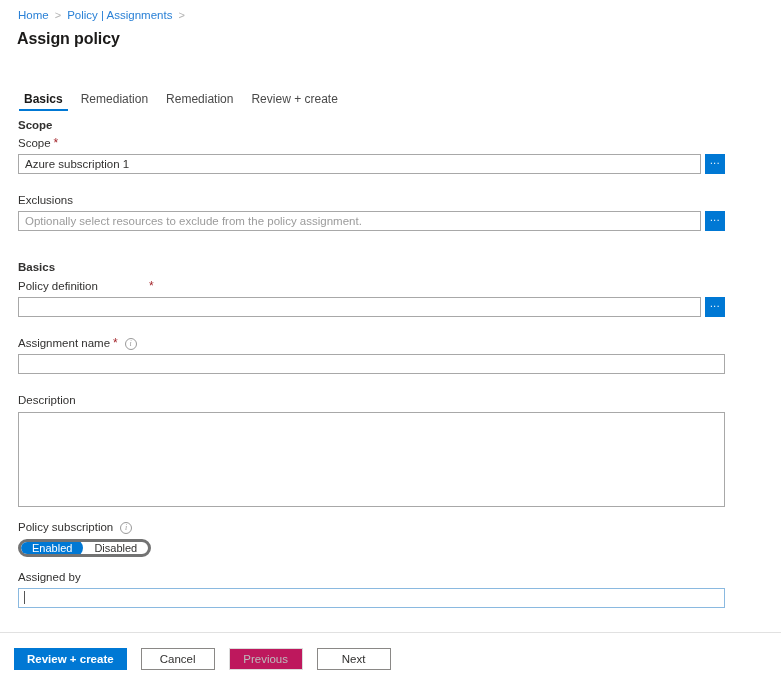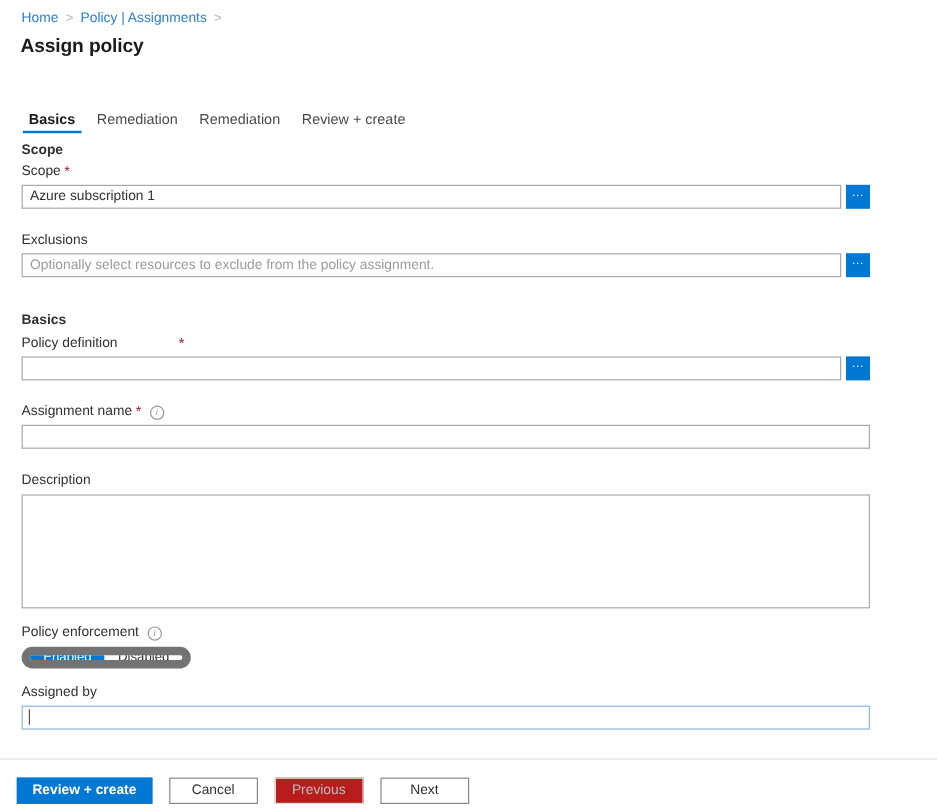--- a/index.html
+++ b/index.html
@@ -186,21 +186,21 @@
     color: #323130;
     padding: 4px 6px;
     resize: none;
     outline: none;
   }
 
   
   .seg-toggle {
     display: inline-flex;
     align-items: center;
-    border: 7px solid #737373;
+    border: 3px solid #737373;
     border-radius: 11px;
     height: 18px;
     padding: 0;
     margin-left: 18px;
     background: #ffffff;
     overflow: hidden;
     cursor: pointer;
   }
   .seg {
     font-size: 11px;
@@ -249,21 +249,21 @@
   .btn.primary {
     background: #0078d4;
     border-color: #0078d4;
     color: #ffffff;
     font-weight: 600;
     min-width: 98px;
   }
   .btn.disabled {
     color: #bdbdbd;
     border-color: #dcdcdc;
-    background: #b91c1c;
+    background: #be185d;
     cursor: default;
   }
   .caret { position: relative; }
   .caret::before {
     content: "";
     position: absolute;
     left: 6px;
     top: 3px;
     width: 1px;
     height: 13px;
@@ -338,21 +338,21 @@
   </div>
 
   <div class="field-label" style="margin-top:19px;">
     <span>Description</span>
   </div>
   <div class="row" style="margin-top:4px;">
     <textarea class="desc-box" style=""></textarea>
   </div>
 
   <div class="field-label" style="margin-top:13px;">
-    <span>Policy enforcement</span>
+    <span>Policy subscription</span>
     <span class="info-icon">i</span>
   </div>
   <div style="margin-top:4px;">
     <div class="seg-toggle">
       <div class="seg on">Enabled</div>
       <div class="seg">Disabled</div>
     </div>
   </div>
 
   <div class="field-label" style="margin-top:13px;">

